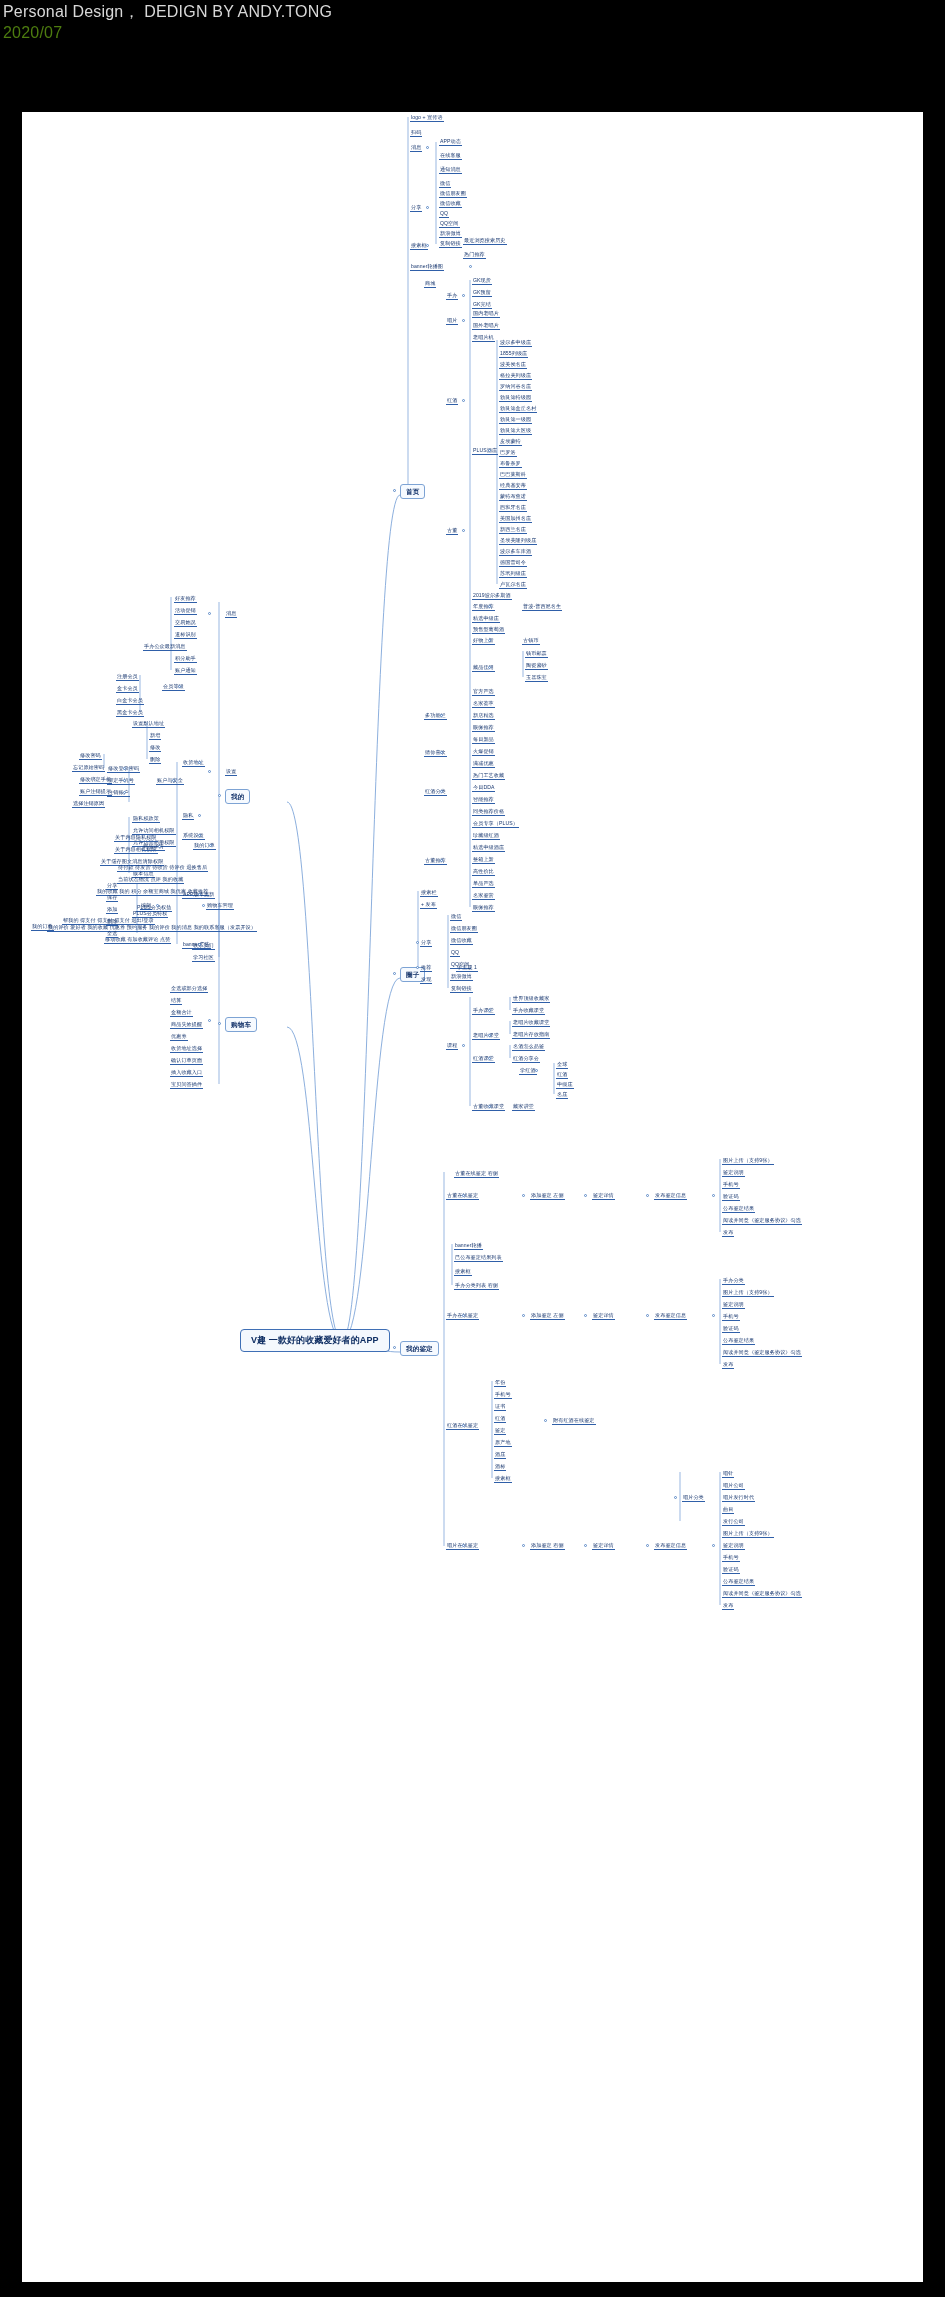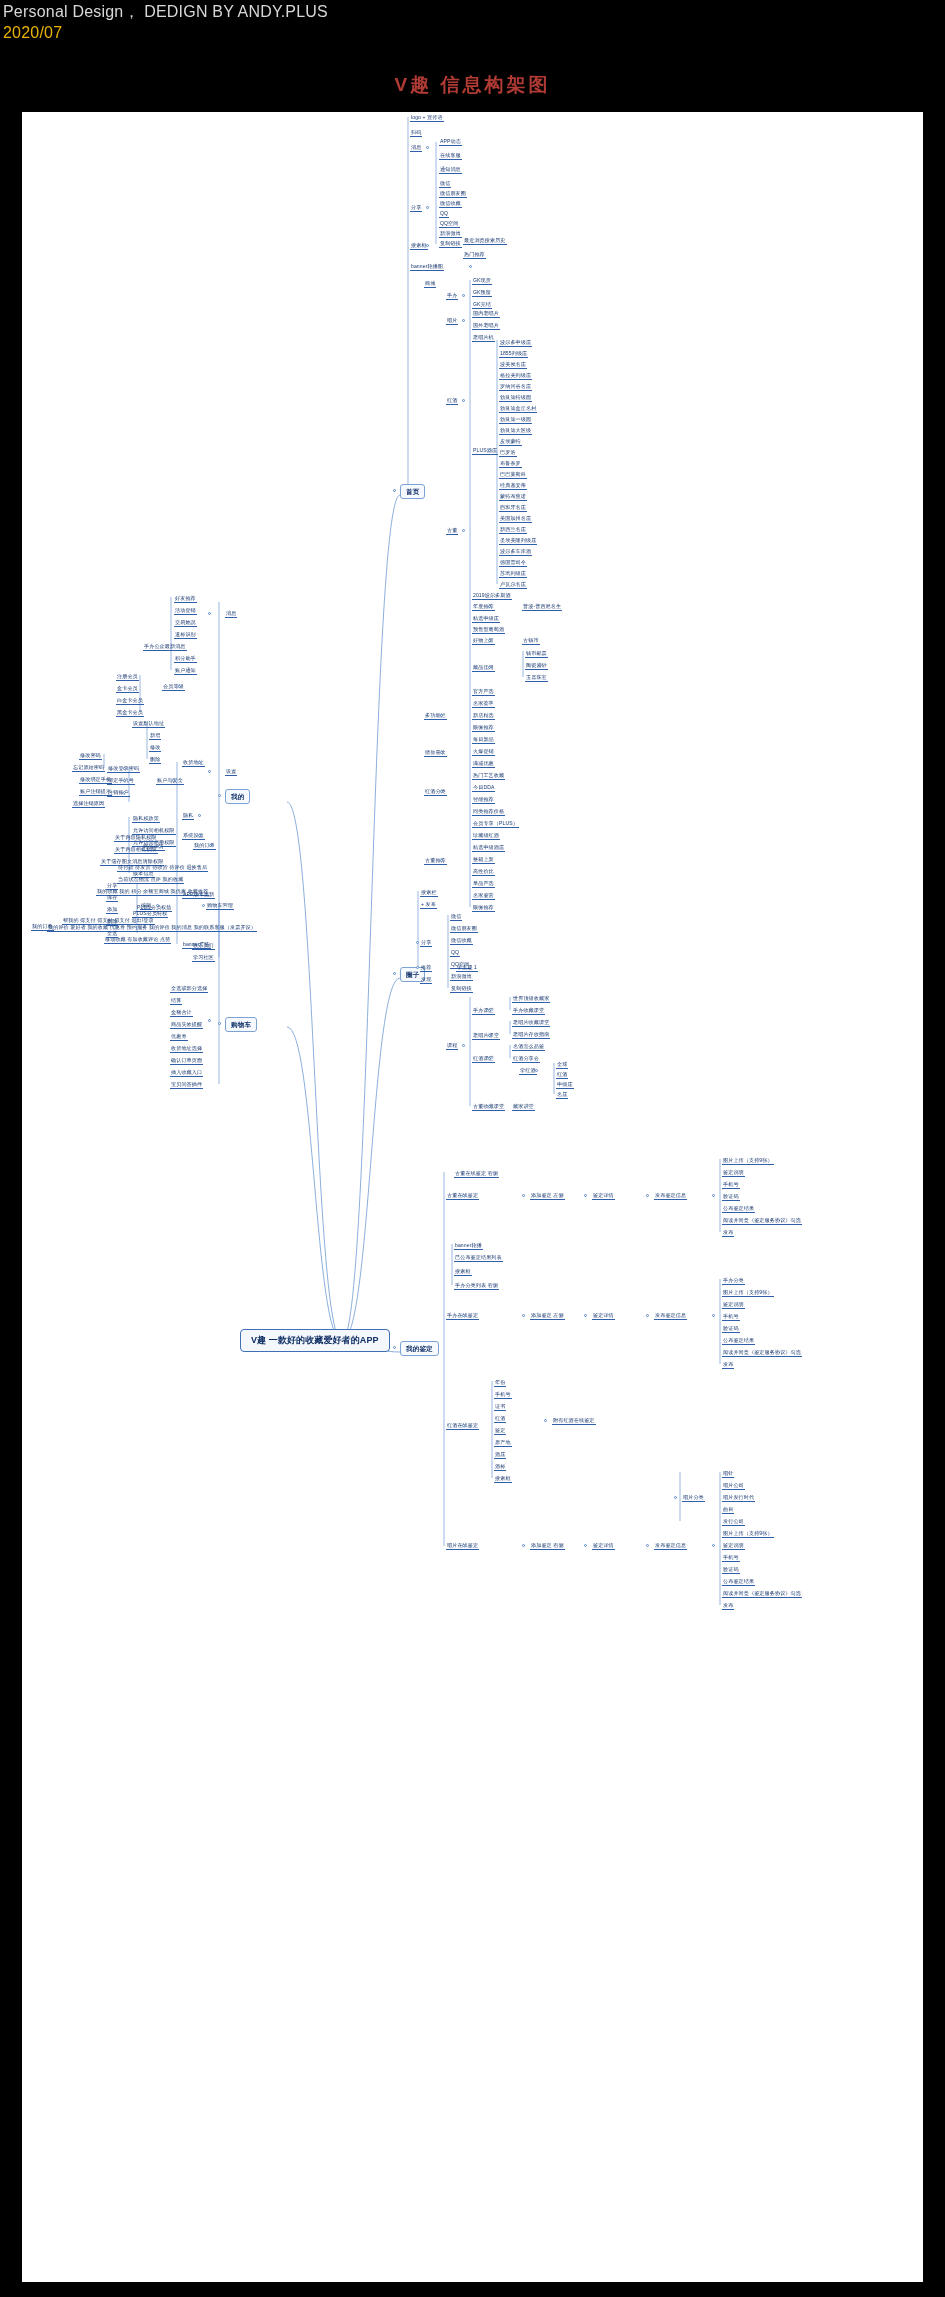--- a/index.html
+++ b/index.html
@@ -6,21 +6,21 @@
   html, body { margin:0; padding:0; background:#000; }
   body {
     width:945px; height:2297px;
     font-family:"Liberation Sans","DejaVu Sans",sans-serif;
     position:relative; overflow:hidden;
   }
 
   
   #header { position:absolute; left:0; top:0; width:945px; height:110px; background:#000; }
   #hdr-line1 { position:absolute; left:3px; top:2px; color:#d8d8d8; font-size:16px; letter-spacing:.2px; white-space:nowrap; }
-  #hdr-line2 { position:absolute; left:3px; top:24px; color:#eab308; font-size:16px; letter-spacing:.2px; }
+  #hdr-line2 { position:absolute; left:3px; top:24px; color:#4d7c0f; font-size:16px; letter-spacing:.2px; }
   #hdr-big   { position:absolute; left:0; top:32px; width:945px; text-align:center;
                color:#c9c9c9; font-size:64px; font-weight:400; letter-spacing:2px; line-height:64px; }
   #hdr-sub   { position:absolute; left:0; top:72px; width:945px; text-align:center;
                color:#b03a34; font-size:19px; font-weight:700; letter-spacing:3px; }
 
   
   #canvas { position:absolute; left:22px; top:112px; width:901px; height:2170px;
             background:#ffffff; overflow:hidden; }
   #svg-links { position:absolute; left:0; top:0; width:901px; height:2170px; }
 
@@ -42,23 +42,22 @@
   }
   .dot {
     position:absolute; width:3.2px; height:3.2px; border-radius:50%;
     border:0.8px solid #5c8ac7; background:#ffffff;
   }
 </style>
 </head>
 <body>
 
 <div id="header">
-  <div id="hdr-line1">Personal Design， DEDIGN BY  ANDY.PLUS</div>
+  <div id="hdr-line1">Personal Design， DEDIGN BY  ANDY.TONG</div>
   <div id="hdr-line2">2020/07</div>
-  <div id="hdr-sub">V趣 信息构架图</div>
 </div>
 
 <div id="canvas">
   <svg id="svg-links" viewBox="0 0 901 2170" preserveAspectRatio="none">
       <line x1="386" y1="5" x2="386" y2="376" stroke="#6f9ad4" stroke-width="0.7"></line>
       <line x1="414" y1="30" x2="414" y2="132" stroke="#6f9ad4" stroke-width="0.7"></line>
       <line x1="448" y1="168" x2="448" y2="795" stroke="#6f9ad4" stroke-width="0.7"></line>
       <line x1="475" y1="228" x2="475" y2="472" stroke="#6f9ad4" stroke-width="0.7"></line>
       <line x1="501" y1="539" x2="501" y2="565" stroke="#6f9ad4" stroke-width="0.7"></line>
       <line x1="197" y1="490" x2="197" y2="845" stroke="#6f9ad4" stroke-width="0.7"></line>

